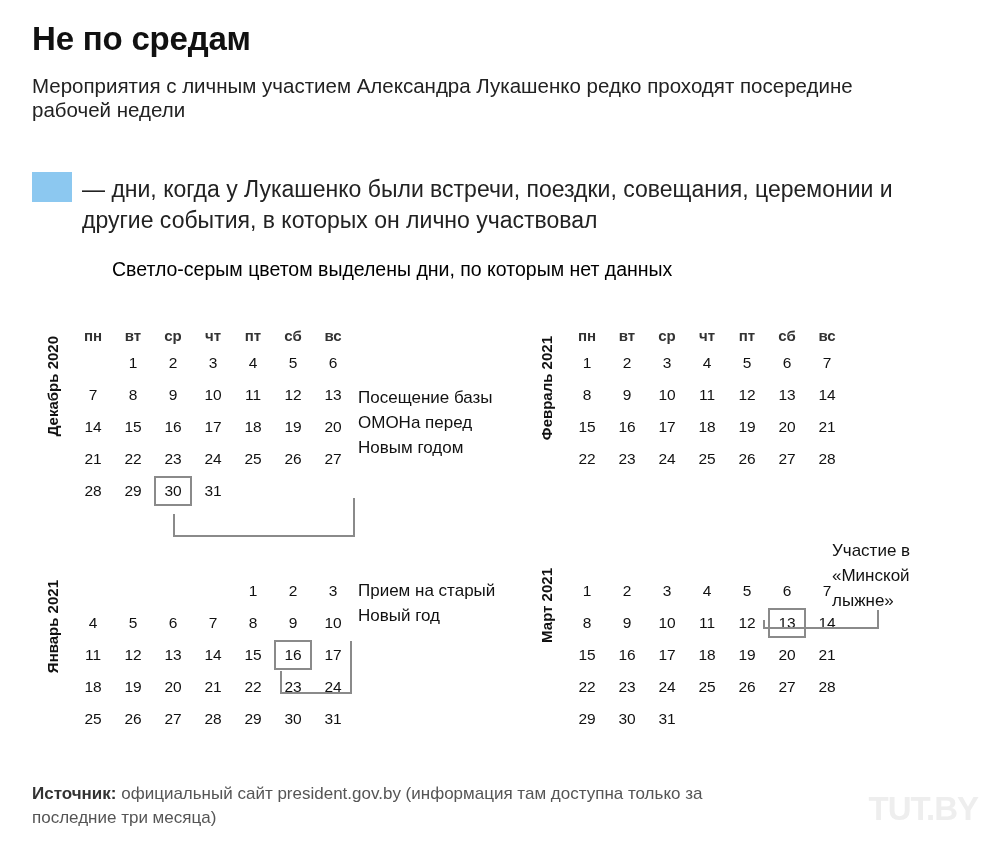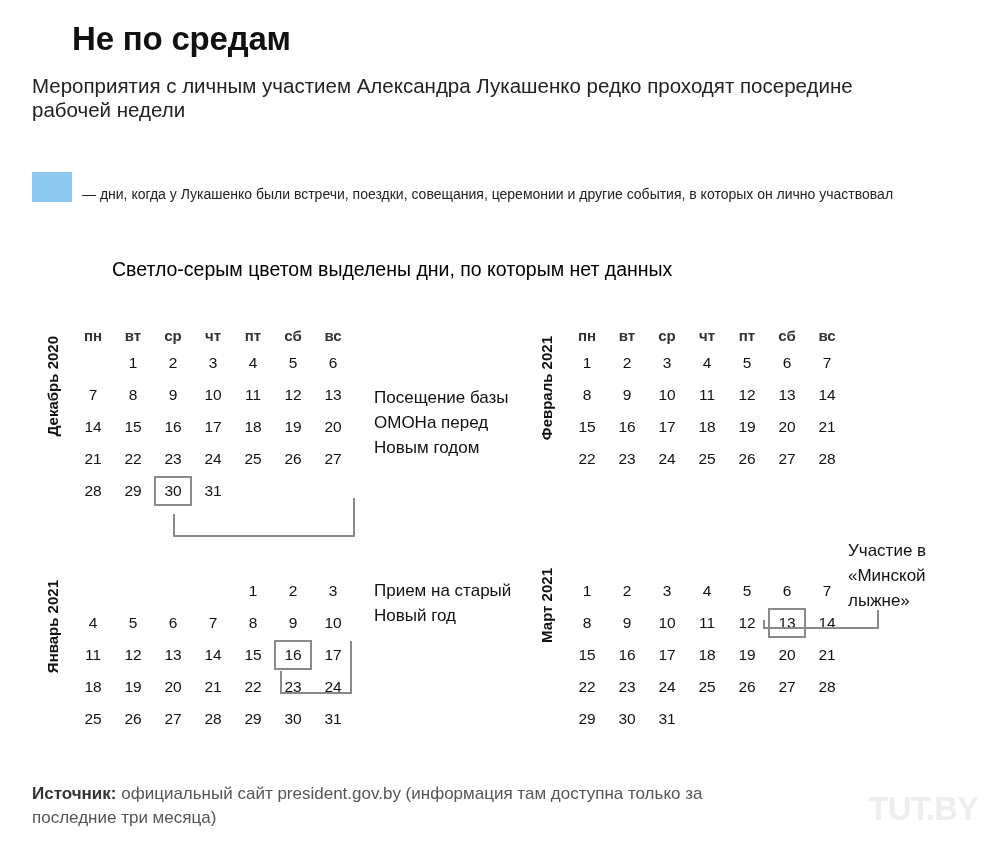--- a/index.html
+++ b/index.html
@@ -12,43 +12,42 @@
     overflow: hidden;
   }
   .page { position: relative; width: 1000px; height: 861px; }
 
   .title {
     position: absolute;
     left: 32px; top: 20px;
     font-size: 33px; font-weight: bold;
     letter-spacing: -0.2px;
     color: #111;
-    margin-left: 40px;
   }
   .subtitle {
     position: absolute;
     left: 32px; top: 74px;
     width: 880px;
     font-size: 20.5px;
     line-height: 24px;
     color: #222;
   }
 
   .legend-swatch {
     position: absolute;
     left: 32px; top: 172px;
     width: 40px; height: 30px;
     background: #8cc8f0;
   }
   .legend-text {
     position: absolute;
     left: 82px; top: 174px;
     width: 880px;
-    font-size: 14px;
-    line-height: 41px;
+    font-size: 23px;
+    line-height: 31px;
     color: #222;
   }
   .legend-note {
     position: absolute;
     left: 112px; top: 258px;
     font-size: 19.5px;
     color: #000000;
   }
 
   
@@ -93,21 +92,20 @@
     outline: 2px solid #8a8a8a;
     outline-offset: -2px;
   }
 
   
   .anno {
     position: absolute;
     font-size: 17px;
     line-height: 25px;
     color: #111;
-    margin-left: 16px;
   }
   .anno.right { text-align: left; }
 
   svg.connector { position: absolute; overflow: visible; }
 
   
   .source {
     position: absolute;
     left: 32px; top: 782px;
     width: 700px;

